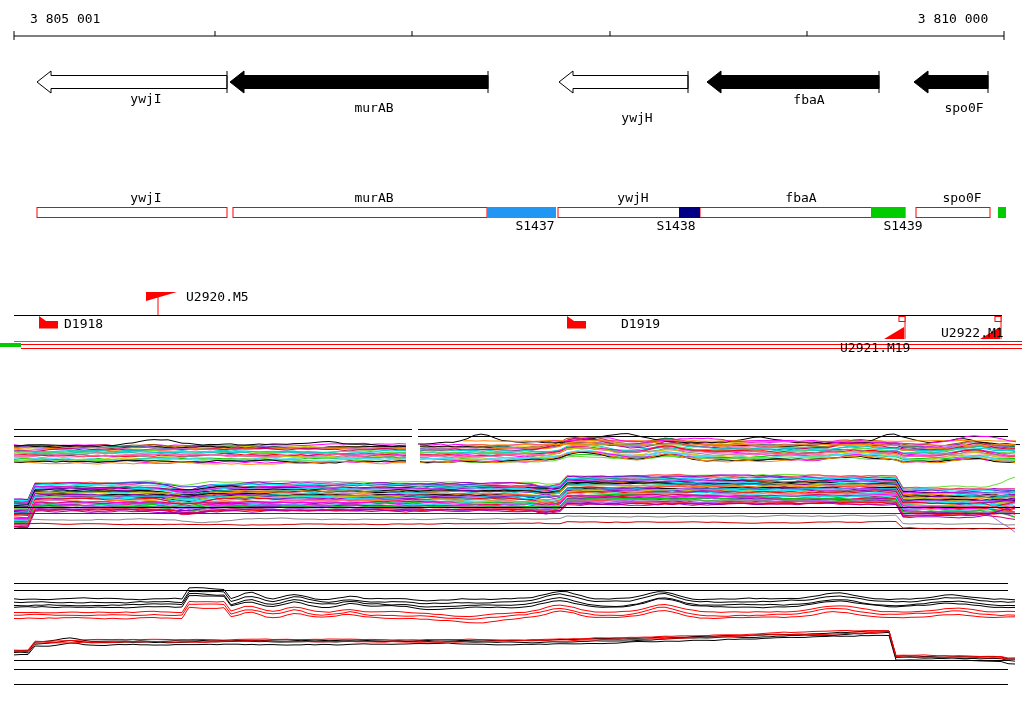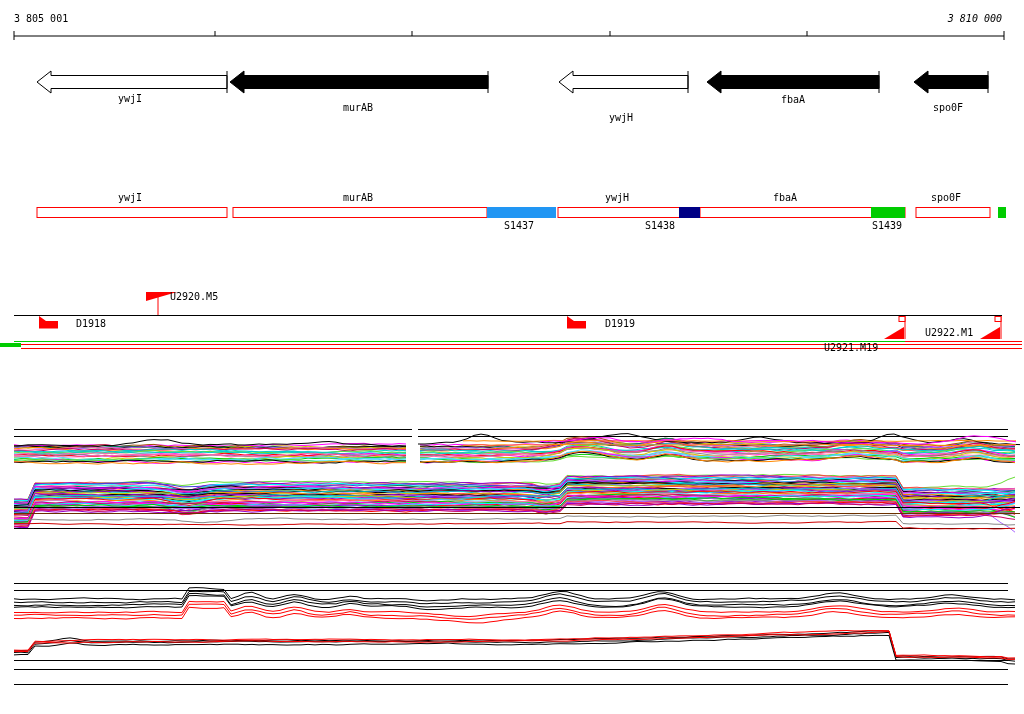--- a/index.html
+++ b/index.html
@@ -1,21 +1,21 @@
 <!DOCTYPE html>
 <html><head>
 <meta charset="utf-8">
 <style>
   html,body{margin:0;padding:0;background:#fff;}
   .stage{position:relative;width:1024px;height:714px;background:#fff;overflow:hidden;
          font-family:"DejaVu Sans Mono","Liberation Mono",monospace;}
   svg{position:absolute;left:0;top:0;}
-  .lbl{position:absolute;font-size:10px;line-height:11px;color:#000;white-space:nowrap;}
+  .lbl{position:absolute;font-size:13px;line-height:11px;color:#000;white-space:nowrap;margin-left:16px;}
   .lbl.c{transform:translateX(-50%);}
-  .lbl.r{text-align:right;font-style:italic;}
+  .lbl.r{text-align:center;}
 </style>
 </head>
 <body>
 
 <div class="stage">
   <svg id="gfx" width="1024" height="714">
       <line x1="14" y1="36" x2="1004" y2="36" stroke="#000" stroke-width="1"></line>
       <line x1="14" y1="31" x2="14" y2="40" stroke="#000"></line>
       <line x1="215" y1="31" x2="215" y2="36" stroke="#000"></line>
       <line x1="412" y1="31" x2="412" y2="36" stroke="#000"></line>
@@ -206,18 +206,18 @@
   <span class="lbl c" style="left:130px;top:192px">ywjI</span>
   <span class="lbl c" style="left:358px;top:192px">murAB</span>
   <span class="lbl c" style="left:617px;top:192px">ywjH</span>
   <span class="lbl c" style="left:785px;top:192px">fbaA</span>
   <span class="lbl c" style="left:946px;top:192px">spo0F</span>
 
   <span class="lbl c" style="left:519px;top:220px">S1437</span>
   <span class="lbl c" style="left:660px;top:220px">S1438</span>
   <span class="lbl c" style="left:887px;top:220px">S1439</span>
 
-  <span class="lbl" style="left:76px;top:318px">D1918</span>
+  <span class="lbl" style="left:48px;top:318px">D1918</span>
   <span class="lbl" style="left:170px;top:291px">U2920.M5</span>
   <span class="lbl" style="left:605px;top:318px">D1919</span>
   <span class="lbl" style="left:824px;top:342px">U2921.M19</span>
   <span class="lbl" style="left:925px;top:327px">U2922.M1</span>
 </div>
 
 </body></html>

